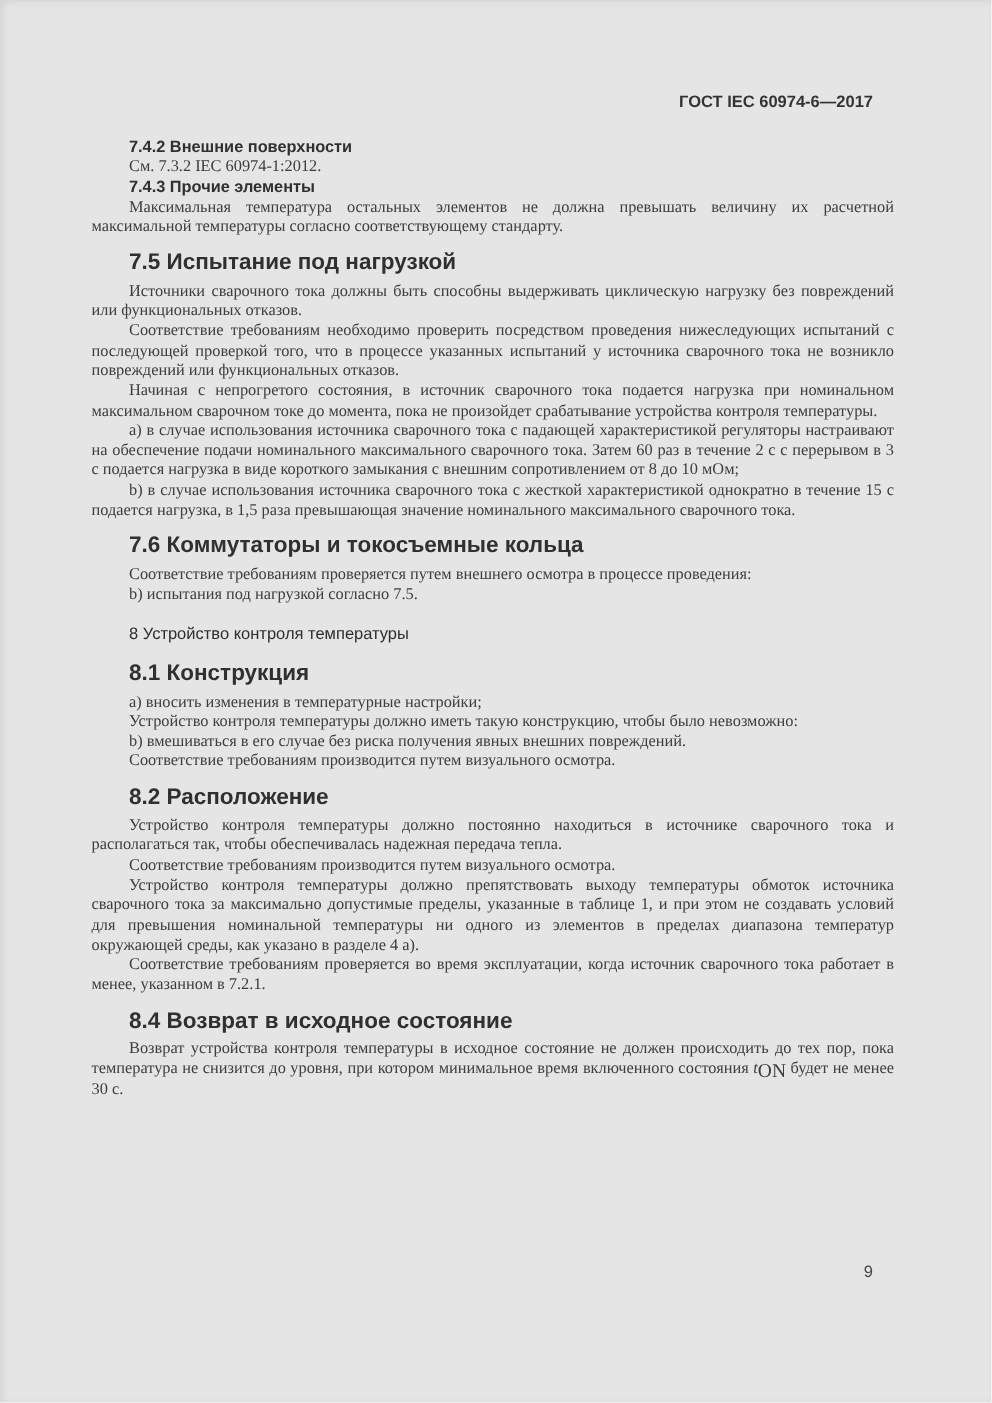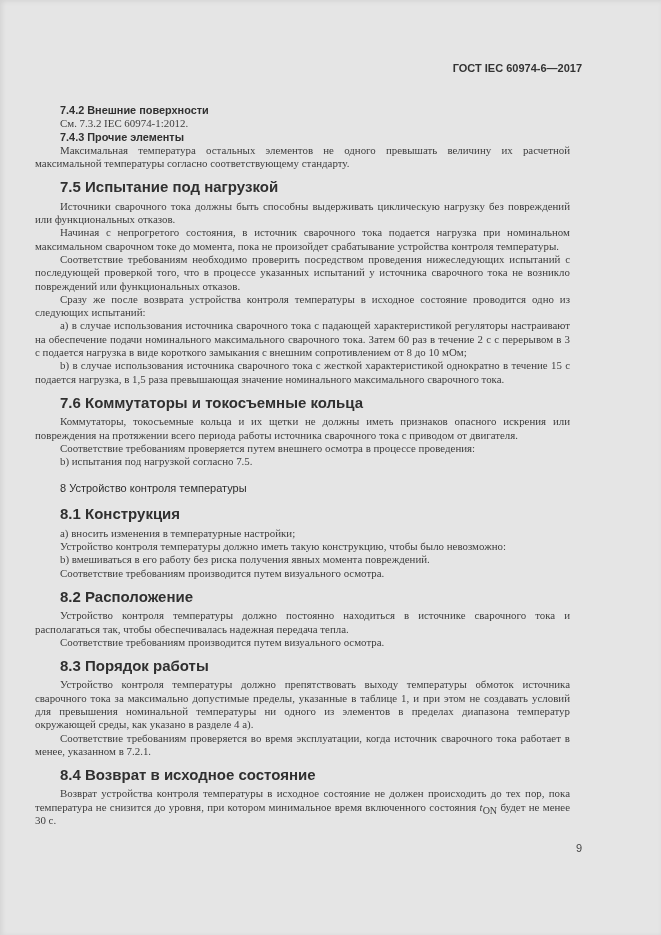--- a/index.html
+++ b/index.html
@@ -23,25 +23,24 @@
     left: 47px;
     width: 535px;
     text-align: right;
     font-size: 11px;
     font-weight: bold;
     color: #333333;
   }
   .content {
     position: absolute;
     top: 92px;
-    left: 35px;
+    left: 61px;
     width: 535px;
     font-size: 10.9px;
     line-height: 13.3px;
-    margin-top: 12px;
   }
   .p {
     margin: 0;
     text-align: justify;
     text-indent: 25px;
     color: #3d3d3d;
     font-family: Liberation Serif, serif;
   }
   .h-tight {
     margin: 0;
@@ -65,21 +64,21 @@
     text-indent: 25px;
     font-size: 11px;
     line-height: 17px;
     color: #2d2d2d;
   }
   .t-symbol {
     font-style: italic;
   }
   .t-symbol sub {
     font-style: normal;
-    font-size: 10px;
+    font-size: 13px;
     line-height: 0;
   }
   .page-number {
     position: absolute;
     top: 842px;
     left: 47px;
     width: 535px;
     text-align: right;
     font-size: 11px;
     color: #454545;
@@ -89,48 +88,45 @@
 <body>
 
 <div class="page">
 
   <div class="doc-header">ГОСТ IEC 60974-6—2017</div>
 
   <div class="content">
     <p class="h-tight">7.4.2 Внешние поверхности</p>
     <p class="p">См. 7.3.2 IEC 60974-1:2012.</p>
     <p class="h-tight">7.4.3 Прочие элементы</p>
-    <p class="p">Максимальная температура остальных элементов не одного превышать величину их расчетной максимальной температуры согласно соответствующему стандарту.</p>
+    <p class="p">Максимальная температура остальных элементов не должна превышать величину их расчетной максимальной температуры согласно соответствующему стандарту.</p>
 
     <p class="h-spaced">7.5 Испытание под нагрузкой</p>
     <p class="p">Источники сварочного тока должны быть способны выдерживать циклическую нагрузку без повреждений или функциональных отказов.</p>
+    <p class="p">Соответствие требованиям необходимо проверить посредством проведения нижеследующих испытаний с последующей проверкой того, что в процессе указанных испытаний у источника сварочного тока не возникло повреждений или функциональных отказов.</p>
     <p class="p">Начиная с непрогретого состояния, в источник сварочного тока подается нагрузка при номинальном максимальном сварочном токе до момента, пока не произойдет срабатывание устройства контроля температуры.</p>
-    <p class="p">Соответствие требованиям необходимо проверить посредством проведения нижеследующих испытаний с последующей проверкой того, что в процессе указанных испытаний у источника сварочного тока не возникло повреждений или функциональных отказов.</p>
-    <p class="p">Сразу же после возврата устройства контроля температуры в исходное состояние проводится одно из следующих испытаний:</p>
     <p class="p">a) в случае использования источника сварочного тока с падающей характеристикой регуляторы настраивают на обеспечение подачи номинального максимального сварочного тока. Затем 60 раз в течение 2 с с перерывом в 3 с подается нагрузка в виде короткого замыкания с внешним сопротивлением от 8 до 10 мОм;</p>
     <p class="p">b) в случае использования источника сварочного тока с жесткой характеристикой однократно в течение 15 с подается нагрузка, в 1,5 раза превышающая значение номинального максимального сварочного тока.</p>
 
     <p class="h-spaced">7.6 Коммутаторы и токосъемные кольца</p>
-    <p class="p">Коммутаторы, токосъемные кольца и их щетки не должны иметь признаков опасного искрения или повреждения на протяжении всего периода работы источника сварочного тока с приводом от двигателя.</p>
     <p class="p">Соответствие требованиям проверяется путем внешнего осмотра в процессе проведения:</p>
     <p class="p">b) испытания под нагрузкой согласно 7.5.</p>
 
     <p class="h-chapter">8 Устройство контроля температуры</p>
 
     <p class="h-spaced">8.1 Конструкция</p>
     <p class="p">a) вносить изменения в температурные настройки;</p>
     <p class="p">Устройство контроля температуры должно иметь такую конструкцию, чтобы было невозможно:</p>
-    <p class="p">b) вмешиваться в его работу без риска получения явных момента повреждений.</p>
+    <p class="p">b) вмешиваться в его случае без риска получения явных внешних повреждений.</p>
     <p class="p">Соответствие требованиям производится путем визуального осмотра.</p>
 
     <p class="h-spaced">8.2 Расположение</p>
     <p class="p">Устройство контроля температуры должно постоянно находиться в источнике сварочного тока и располагаться так, чтобы обеспечивалась надежная передача тепла.</p>
     <p class="p">Соответствие требованиям производится путем визуального осмотра.</p>
 
-    <p class="h-spaced">8.3 Порядок работы</p>
     <p class="p">Устройство контроля температуры должно препятствовать выходу температуры обмоток источника сварочного тока за максимально допустимые пределы, указанные в таблице 1, и при этом не создавать условий для превышения номинальной температуры ни одного из элементов в пределах диапазона температур окружающей среды, как указано в разделе 4 a).</p>
     <p class="p">Соответствие требованиям проверяется во время эксплуатации, когда источник сварочного тока работает в менее, указанном в 7.2.1.</p>
 
     <p class="h-spaced">8.4 Возврат в исходное состояние</p>
     <p class="p"><span>Возврат устройства контроля температуры в исходное состояние не должен происходить до тех пор, пока температура не снизится до уровня, при котором минимальное время включенного состояния</span> <span class="t-symbol"><span>t</span><sub>ON</sub></span> <span>будет не менее 30 с.</span></p>
   </div>
 
   <div class="page-number">9</div>
 
 </div>

